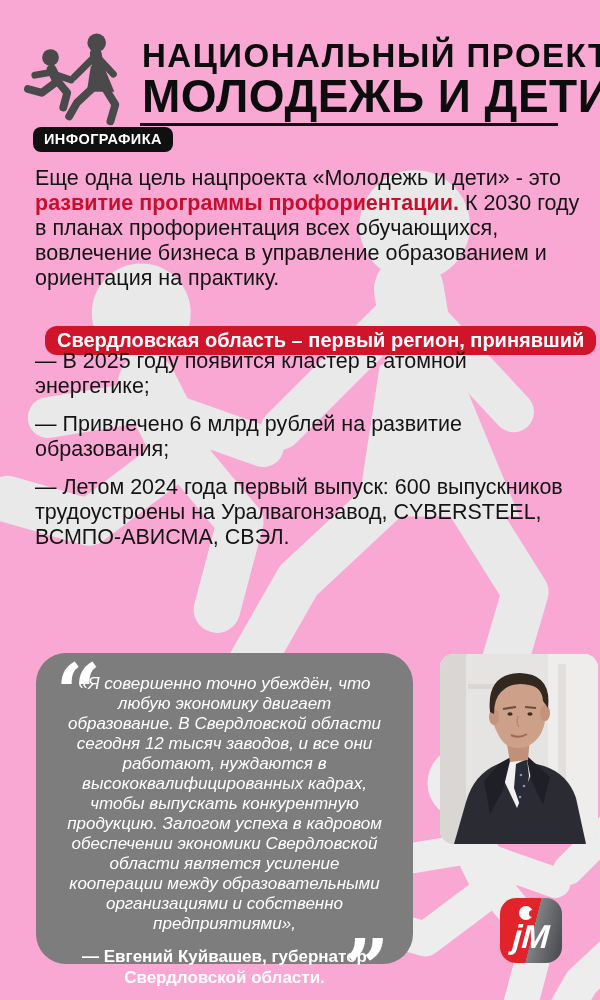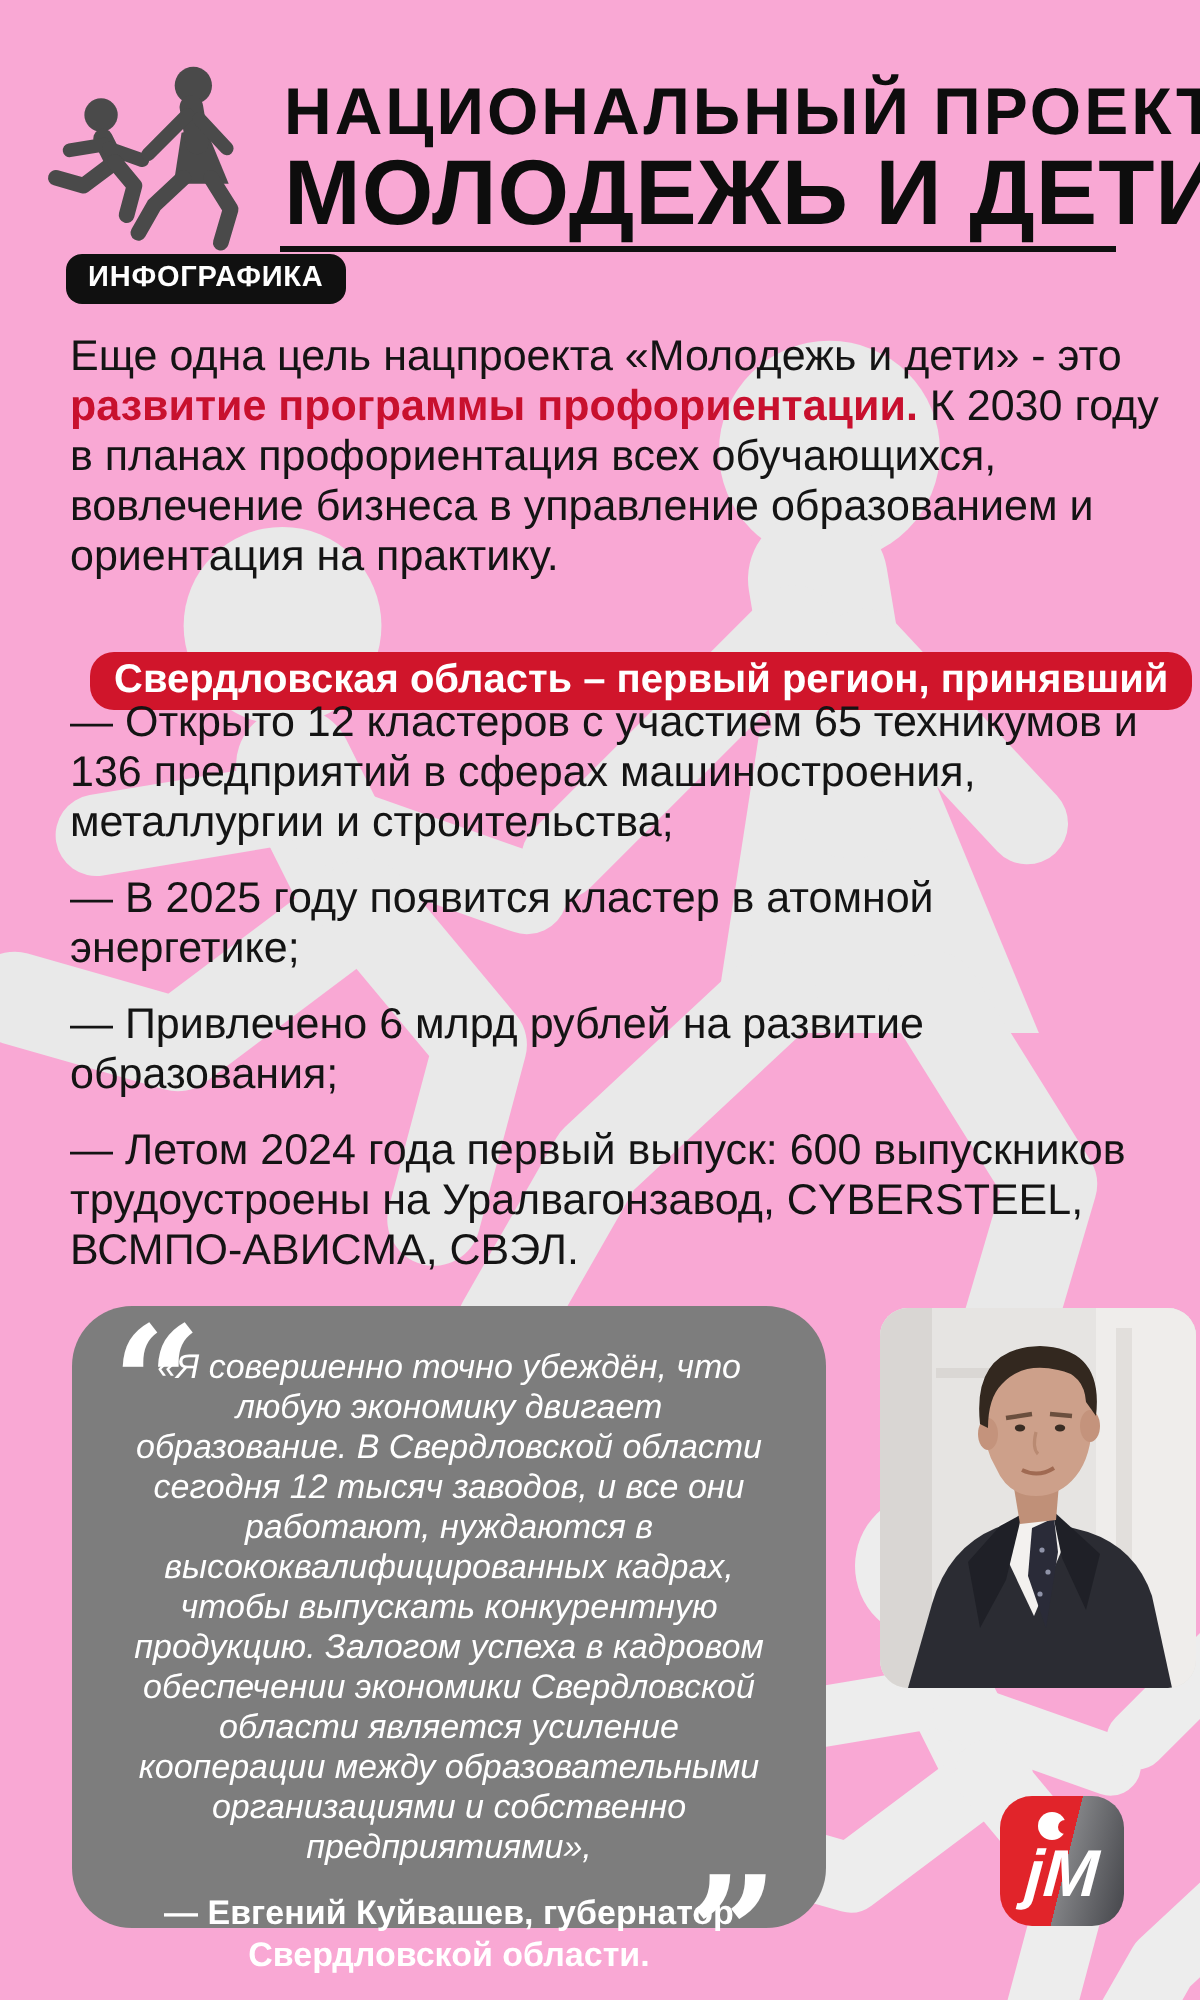--- a/index.html
+++ b/index.html
@@ -153,21 +153,20 @@
   <div class="rule"></div>
   <div class="badge">ИНФОГРАФИКА</div>
 
   <p class="intro"><span>Еще одна цель нацпроекта «Молодежь и дети» - это </span><span class="hl">развитие программы профориентации.</span><span> К 2030 году в планах профориентация всех обучающихся, вовлечение бизнеса в управление образованием и ориентация на практику.</span></p>
 
   <div class="banner">
     <span class="pill"><span>Свердловская область – первый регион, принявший</span><br></span>
   </div>
 
   <div class="facts">
-    <p>— Открыто 12 кластеров с участием 65 техникумов и 136 предприятий в сферах машиностроения, металлургии и строительства;</p>
     <p>— В 2025 году появится кластер в атомной энергетике;</p>
     <p>— Привлечено 6 млрд рублей на развитие образования;</p>
     <p>— Летом 2024 года первый выпуск: 600 выпускников трудоустроены на Уралвагонзавод, CYBERSTEEL, ВСМПО-АВИСМА, СВЭЛ.</p>
   </div>
 
   <div class="quote-card">
     <span class="qmark open">“</span>
     <div class="quote-text">«Я совершенно точно убеждён, что любую экономику двигает образование. В Свердловской области сегодня 12 тысяч заводов, и все они работают, нуждаются в высококвалифицированных кадрах, чтобы выпускать конкурентную продукцию. Залогом успеха в кадровом обеспечении экономики Свердловской области является усиление кооперации между образовательными организациями и собственно предприятиями»,</div>
     <div class="quote-attr">— Евгений Куйвашев, губернатор Свердловской области.</div>
     <span class="qmark close">”</span>

